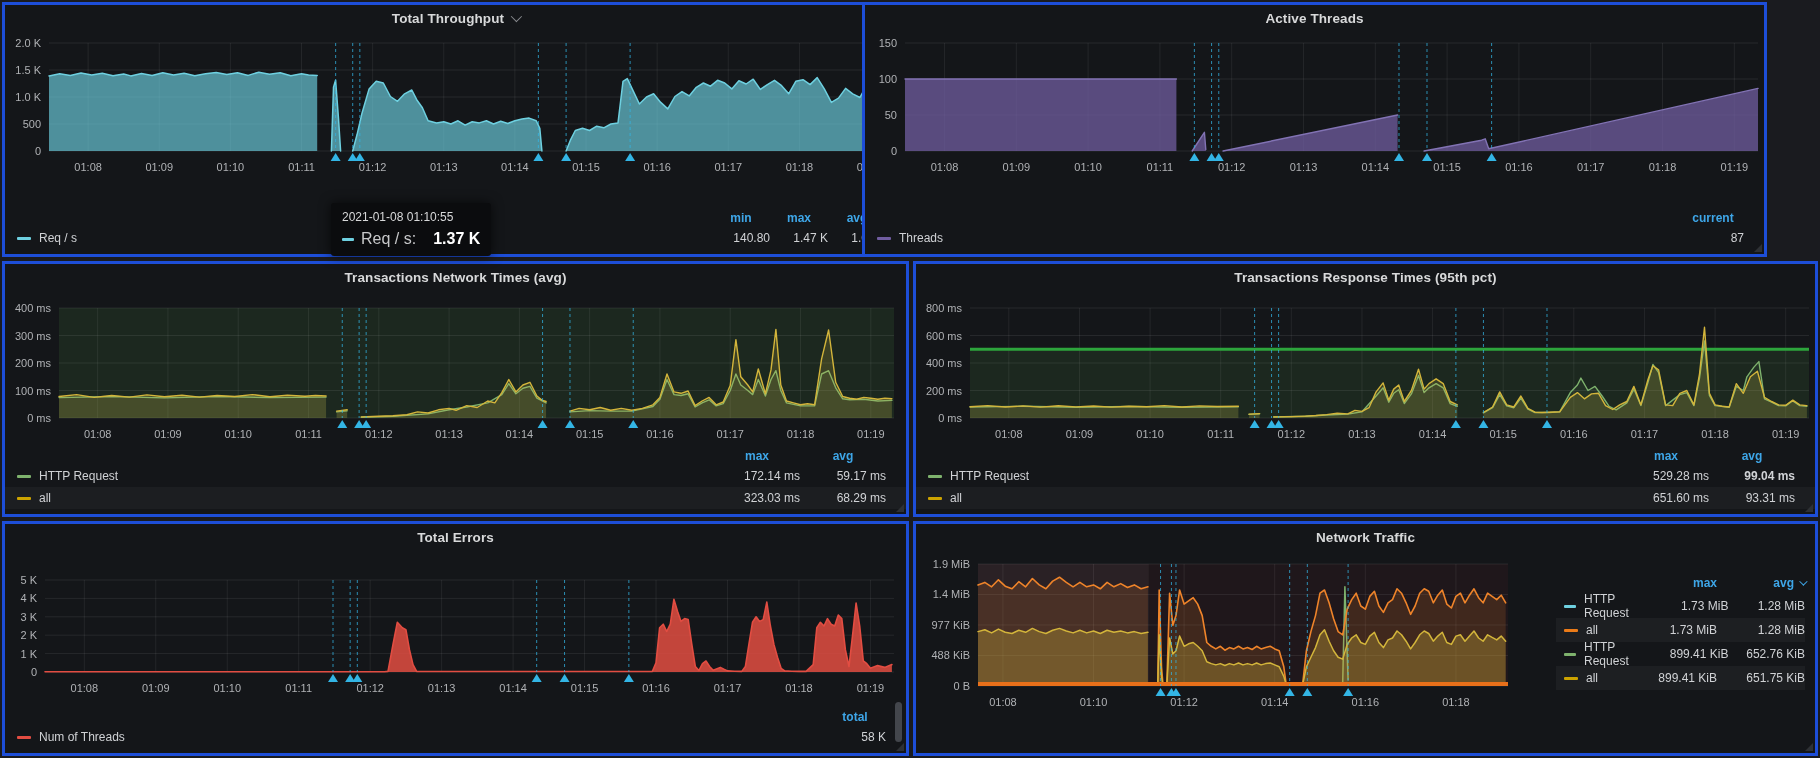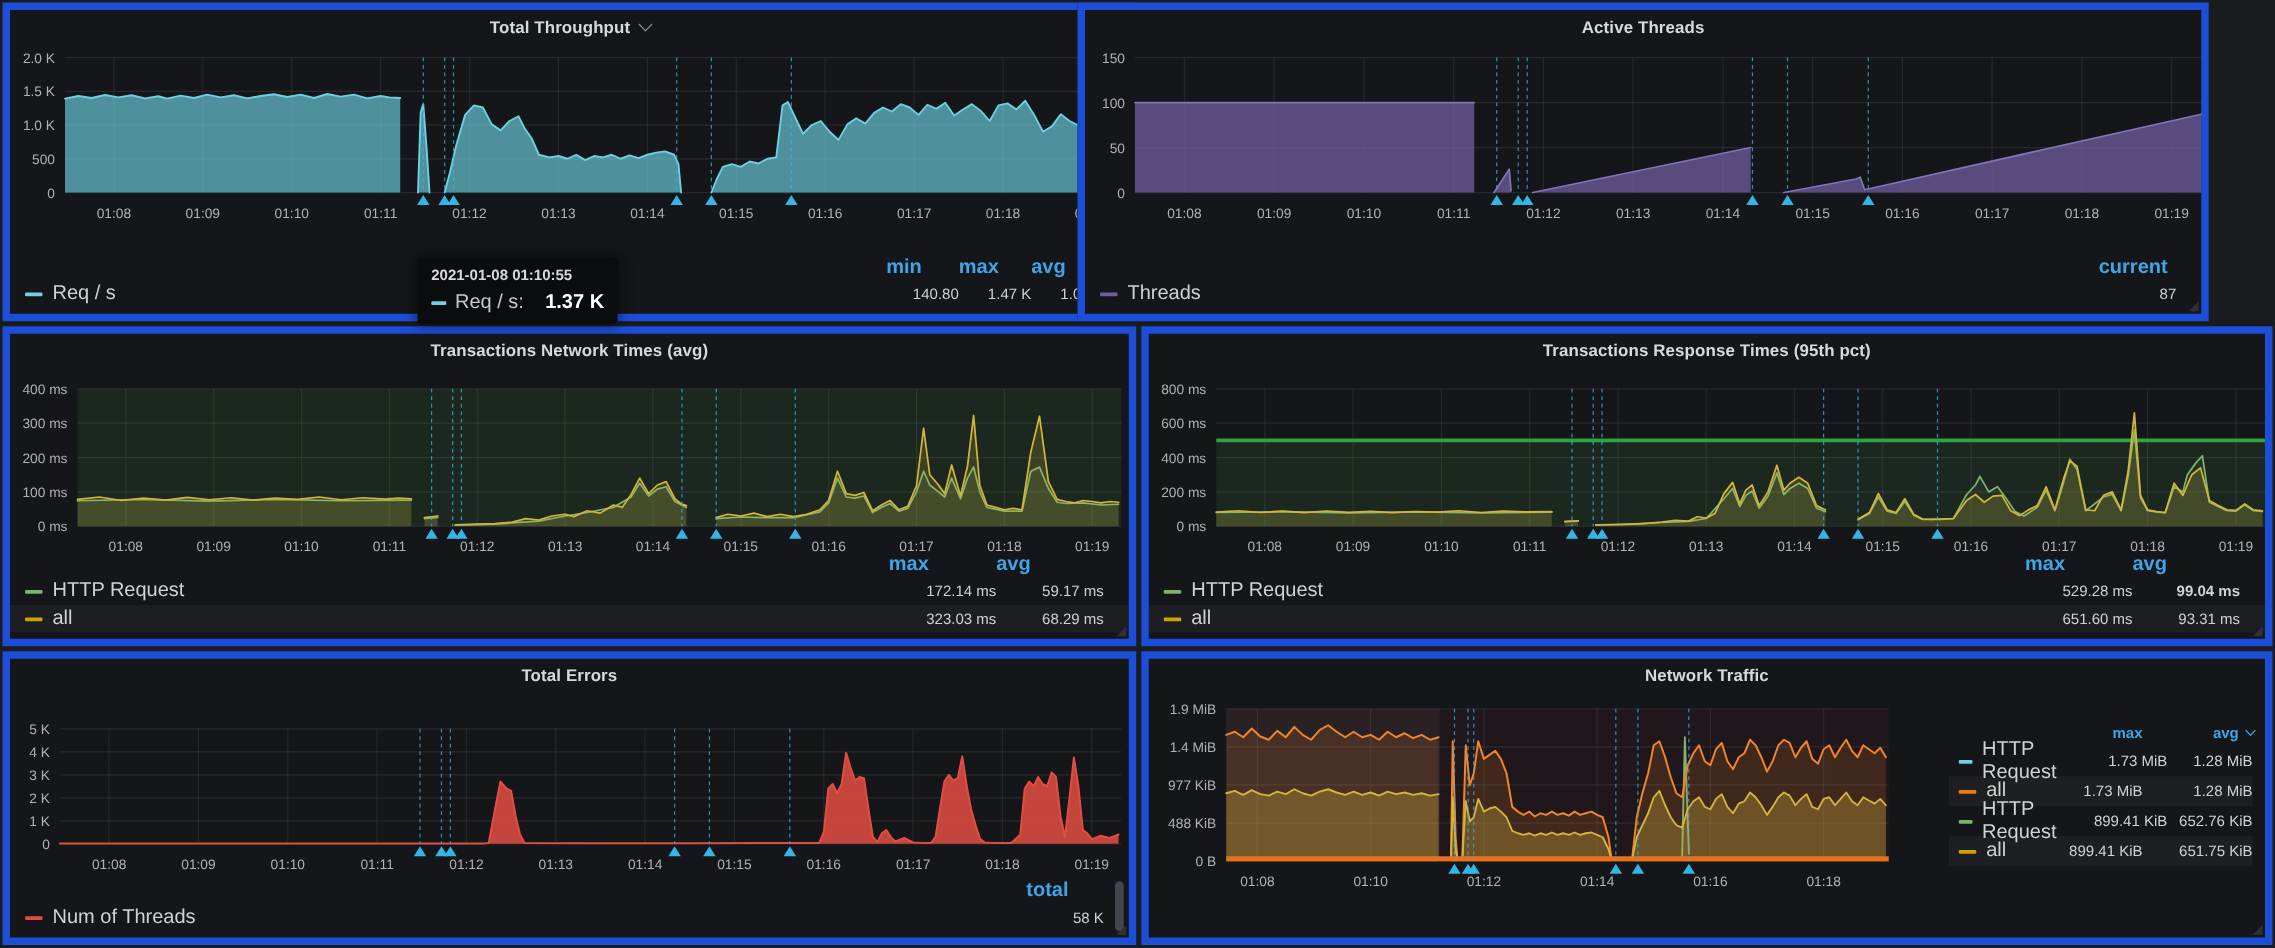--- a/index.html
+++ b/index.html
@@ -1,44 +1,44 @@
 <!DOCTYPE html>
 <html><head>
 <meta charset="utf-8">
 <style>
   html,body{margin:0;padding:0;background:#1a1b1f;width:1820px;height:758px;overflow:hidden;
     font-family:"Liberation Sans","DejaVu Sans",sans-serif;-webkit-font-smoothing:antialiased;}
   #dashboard{position:relative;width:1820px;height:758px;}
-  .panel{position:absolute;background:#141619;border:6px solid #1d4ed8;box-sizing:border-box;}
+  .panel{position:absolute;background:#141619;border:3px solid #1d4ed8;box-sizing:border-box;}
   .panel-header{height:26px;display:flex;align-items:center;justify-content:center;cursor:pointer;}
   .panel-title{color:#d8d9da;font-size:13.5px;font-weight:700;letter-spacing:.1px;display:flex;align-items:center;gap:7px;}
   .caret{width:7px;height:7px;border-right:1.6px solid #888a8e;border-bottom:1.6px solid #888a8e;
     transform:rotate(45deg) translateY(-2px);display:inline-block;}
   .caret.blue{border-color:#3ea6e8;width:5px;height:5px;}
   svg{display:block;}
   .legend-bottom{position:absolute;left:0;right:0;bottom:5px;}
   .lg-head{text-align:right;padding-right:20px;height:20px;line-height:20px;}
-  .lg-hcell{display:inline-block;text-align:left;color:#3ea6e8;font-size:16px;font-weight:700;cursor:pointer;}
+  .lg-hcell{display:inline-block;text-align:center;color:#3ea6e8;font-size:12px;font-weight:700;cursor:pointer;}
   .lg-row{display:flex;align-items:center;height:22px;padding:0 20px 0 12px;}
   .lg-row.striped{background:rgba(255,255,255,0.035);}
   .lg-series{display:flex;align-items:center;gap:8px;cursor:pointer;}
   .dash{width:14px;height:3px;border-radius:1px;display:inline-block;}
-  .lg-label{color:#d0d2d5;font-size:16px;}
+  .lg-label{color:#d0d2d5;font-size:12px;}
   .lg-spacer{flex:1;}
   .lg-val{display:inline-block;text-align:right;color:#d0d2d5;font-size:12px;}
   .legend-right{position:absolute;}
   .lr-head{display:flex;justify-content:flex-end;height:22px;align-items:center;}
   .lr-hcell{width:88px;text-align:right;color:#3ea6e8;font-size:12px;font-weight:700;cursor:pointer;
     display:flex;justify-content:flex-end;align-items:center;gap:5px;}
   .lr-row{display:flex;align-items:center;height:24px;padding:0 0 0 8px;}
   .lr-row.striped{background:rgba(255,255,255,0.04);}
   .lr-val{width:88px;text-align:right;color:#d0d2d5;font-size:12px;}
   .tooltip{position:absolute;background:#0b0c0e;border-radius:3px;padding:7px 11px 8px 11px;
     box-shadow:0 0 12px rgba(0,0,0,.65);z-index:20;white-space:nowrap;}
-  .tt-date{color:#d8d9da;font-size:12px;font-weight:700;margin-bottom:6px;}
+  .tt-date{color:#d8d9da;font-size:12px;font-weight:400;margin-bottom:6px;}
   .tt-row{display:flex;align-items:center;gap:7px;font-size:16px;color:#c7c8ca;}
   .tt-val{font-weight:700;color:#fff;margin-left:10px;}
   .scrollbar{position:absolute;width:7px;border-radius:4px;background:#43464c;cursor:pointer;}
   .corner{position:absolute;right:2px;bottom:2px;width:0;height:0;cursor:nwse-resize;
     border-left:8px solid transparent;border-bottom:8px solid #2e3135;}
 </style>
 </head>
 <body>
 
 <div id="dashboard">

